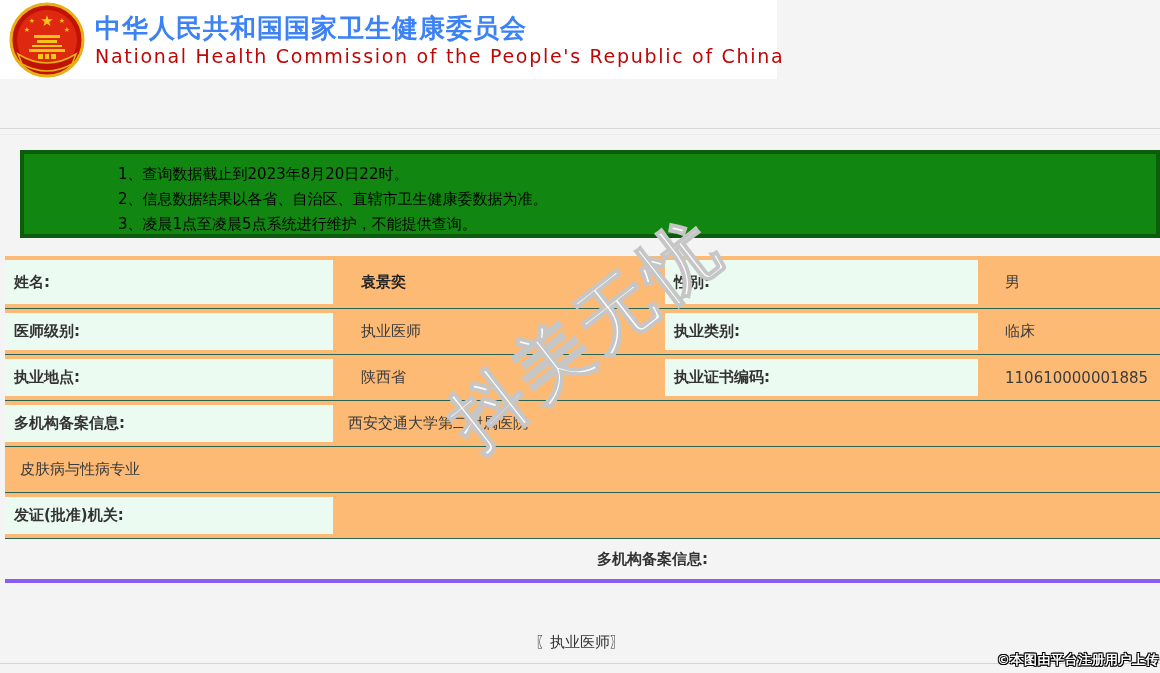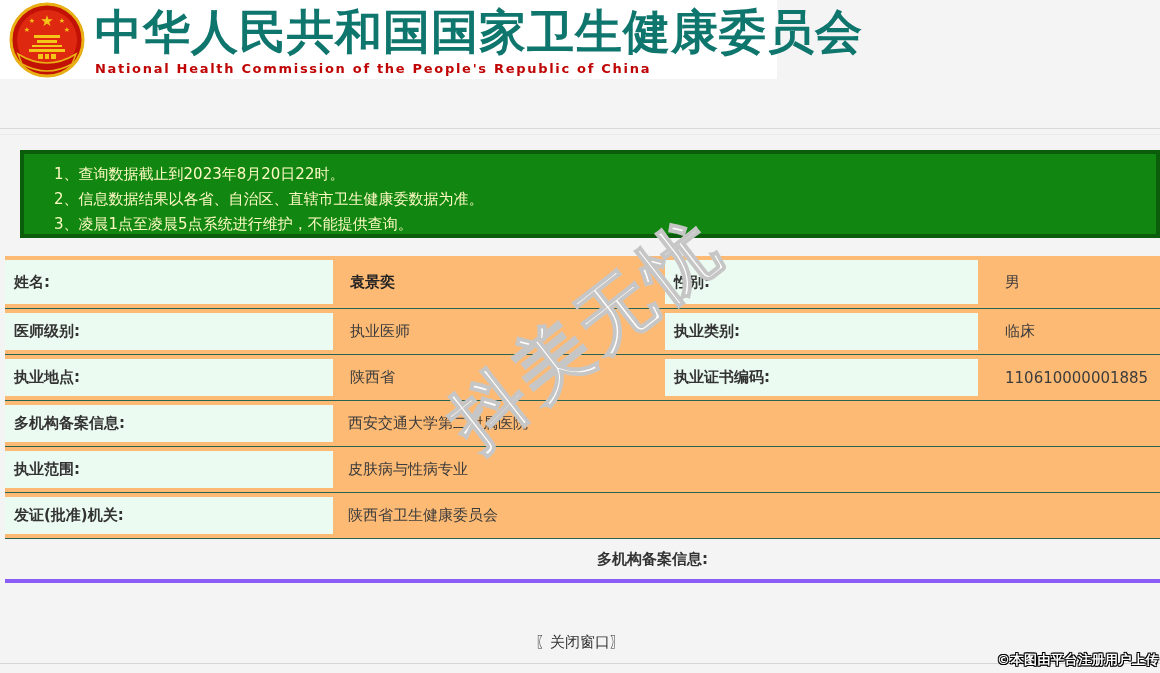--- a/index.html
+++ b/index.html
@@ -11,53 +11,53 @@
   }
 
   
   .header-box {
     position:absolute; left:0; top:0; width:777px; height:79px;
     background:#ffffff; display:flex; align-items:center;
   }
   .emblem { width:78px; height:76px; margin-left:8px; flex:0 0 auto; }
   .title-wrap { margin-left:9px; }
   .cn-title {
-    font-size:47px; font-weight:900; color:#0f766e;
+    font-size:26px; font-weight:900; color:#3b82f6;
     letter-spacing:1px; line-height:1.25; white-space:nowrap;
   }
   .en-title {
-    font-size:13px; font-weight:bold; color:#c00505;
+    font-size:19px; font-weight:normal; color:#c00505;
     letter-spacing:1.7px; margin-top:0; white-space:nowrap;
   }
 
   .divider-top   { position:absolute; top:128px; left:0; width:1160px; height:1px; background:#d8d8d8; }
   .divider-top2  { position:absolute; top:134px; left:0; width:1160px; height:1px; background:#ececec; }
 
   
   .notice {
     position:absolute; left:20px; top:150px; width:1140px; height:88px;
     background:#118611; border:4px solid #0b5c0b;
-    color:#fef9c3; font-size:15px; line-height:25px;
-    padding:8px 10px 0 30px;
+    color:#000000; font-size:15px; line-height:25px;
+    padding:8px 10px 0 94px;
   }
 
   
   .record-table { position:absolute; left:5px; top:256px; width:1155px; }
   .row {
     display:flex; align-items:stretch; background:#fdba74;
     height:46px; border-bottom:1px solid #2a6350;
   }
   .row.first { height:53px; }
   .cell { display:flex; align-items:center; font-size:15px; color:#3c3c3c; }
   .label-cell {
     background:#ecfbf2; margin:4px 0; font-weight:bold; color:#333;
     padding-left:9px;
   }
   .l1 { width:328px; }
-  .v1 { width:332px; padding-left:17px; }
+  .v1 { width:332px; padding-left:28px; }
   .l2 { width:313px; }
   .v2 { flex:1; padding-left:27px; }
   .v-wide { flex:1; padding-left:15px; }
   .bold-value { font-weight:bold; color:#222; }
 
   .multi-row {
     height:44px; border-bottom:4px solid #8b5cf6;
     display:flex; align-items:center; justify-content:center;
   }
   .multi-label {
@@ -145,32 +145,30 @@
     <div class="cell label-cell l2">执业证书编码:</div>
     <div class="cell v2">110610000001885</div>
   </div>
 
   <div class="row">
     <div class="cell label-cell l1">多机构备案信息:</div>
     <div class="cell v-wide">西安交通大学第二附属医院</div>
   </div>
 
   <div class="row">
-    <div class="cell label-cell l1">执业范围:</div>
     <div class="cell v-wide">皮肤病与性病专业</div>
   </div>
 
   <div class="row">
     <div class="cell label-cell l1">发证(批准)机关:</div>
-    <div class="cell v-wide">陕西省卫生健康委员会</div>
   </div>
 
   <div class="multi-row">
     <span class="multi-label">多机构备案信息:</span>
   </div>
 
 </div>
 
 <div class="watermark">抖美无忧</div>
 
-<div class="close-link">〖关闭窗口〗</div>
+<div class="close-link">〖执业医师〗</div>
 <div class="bottom-line"></div>
 <div class="copyright">©本图由平台注册用户上传</div>
 
 </body></html>

